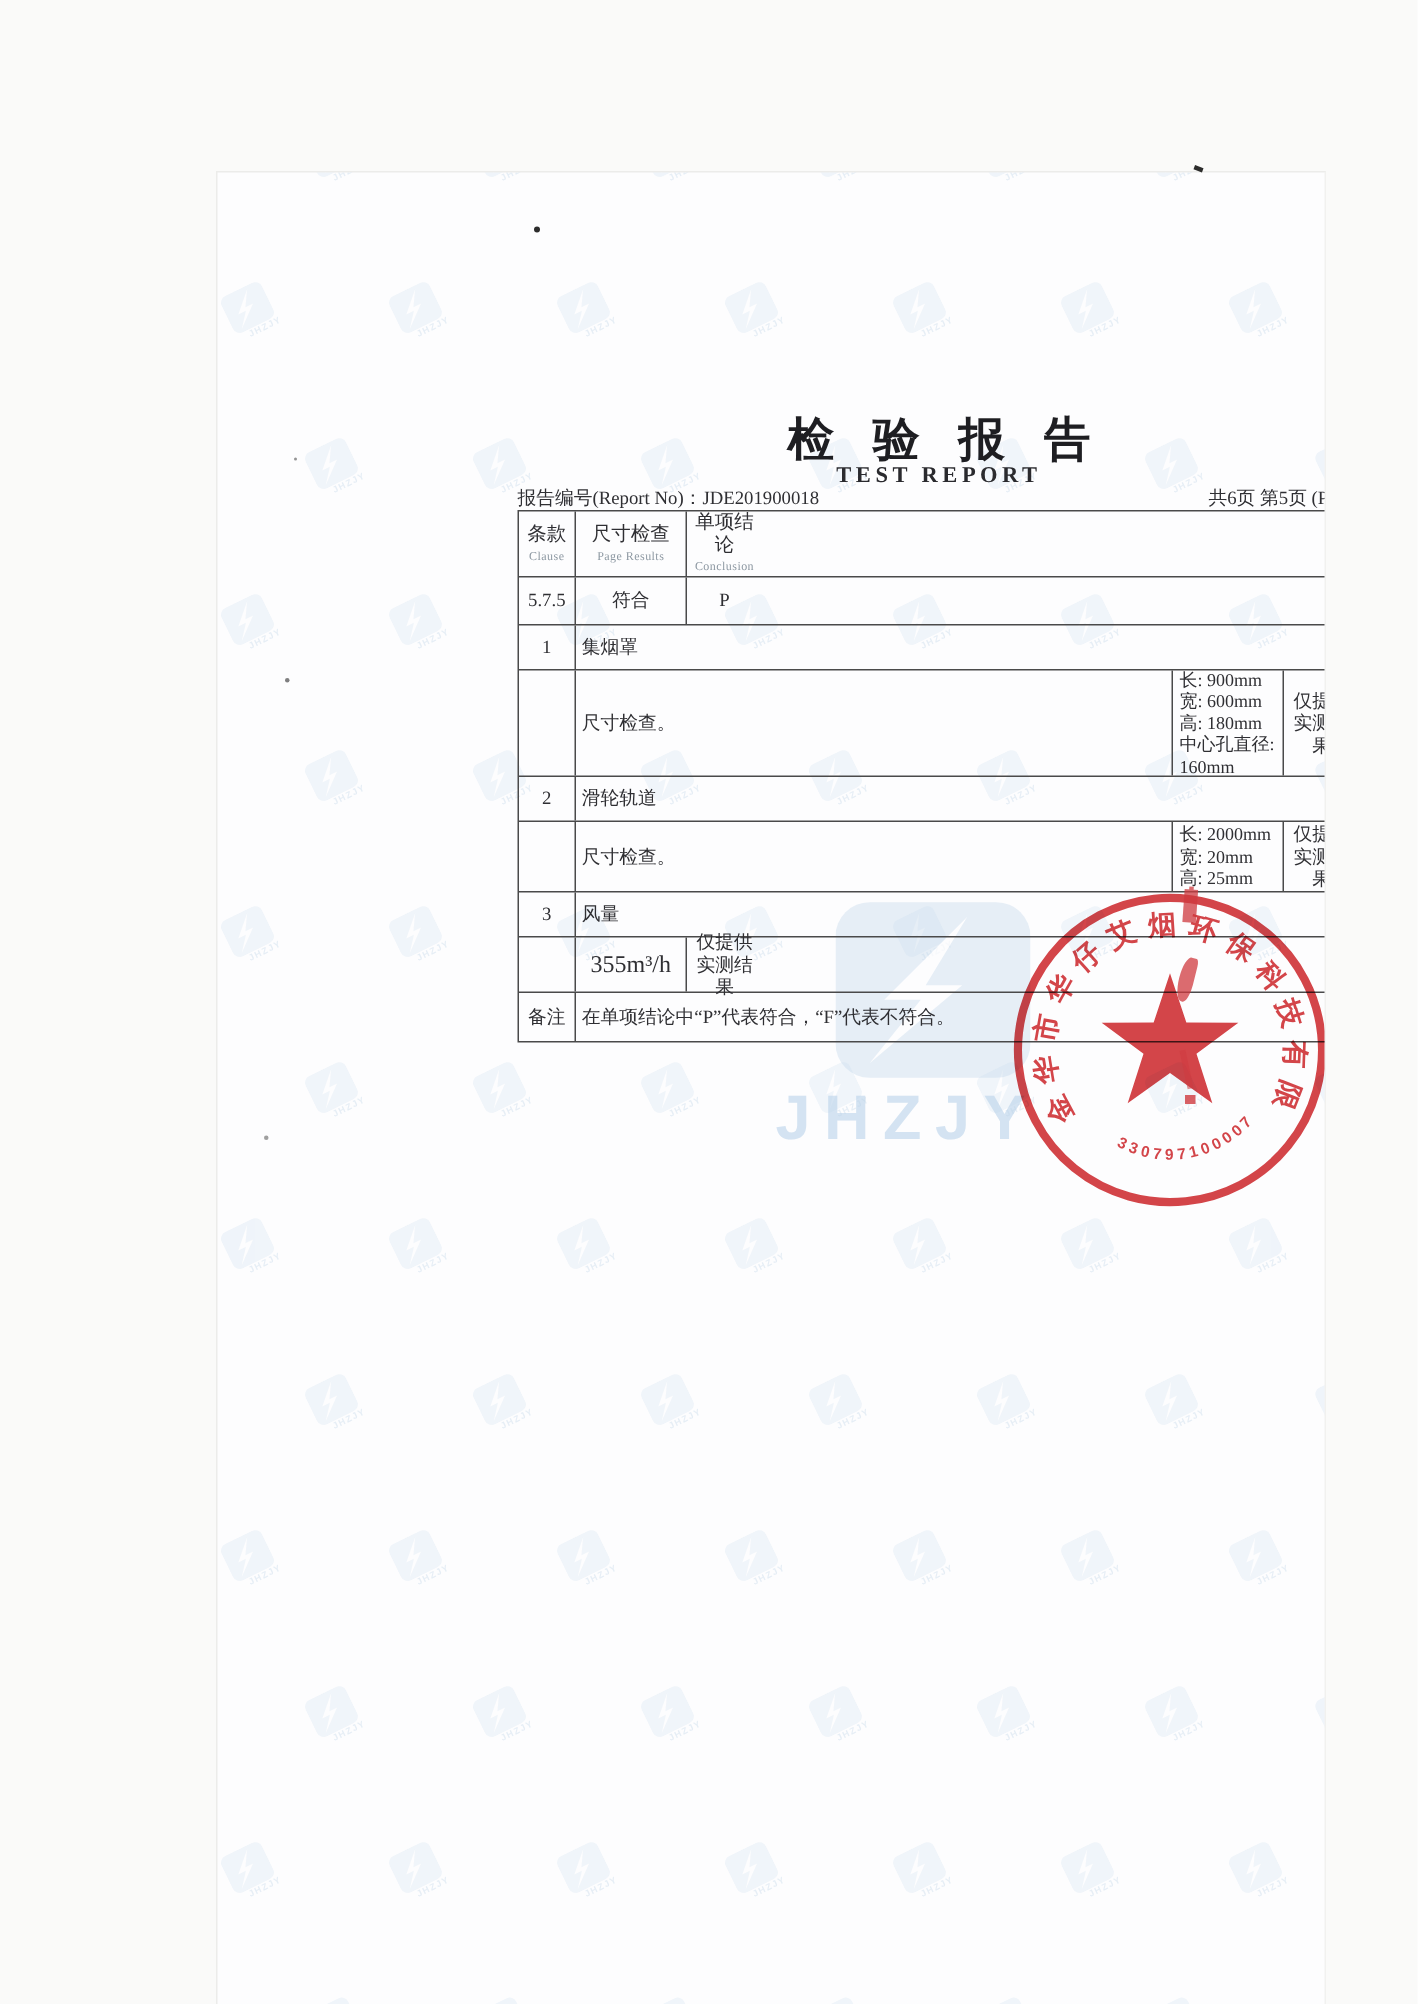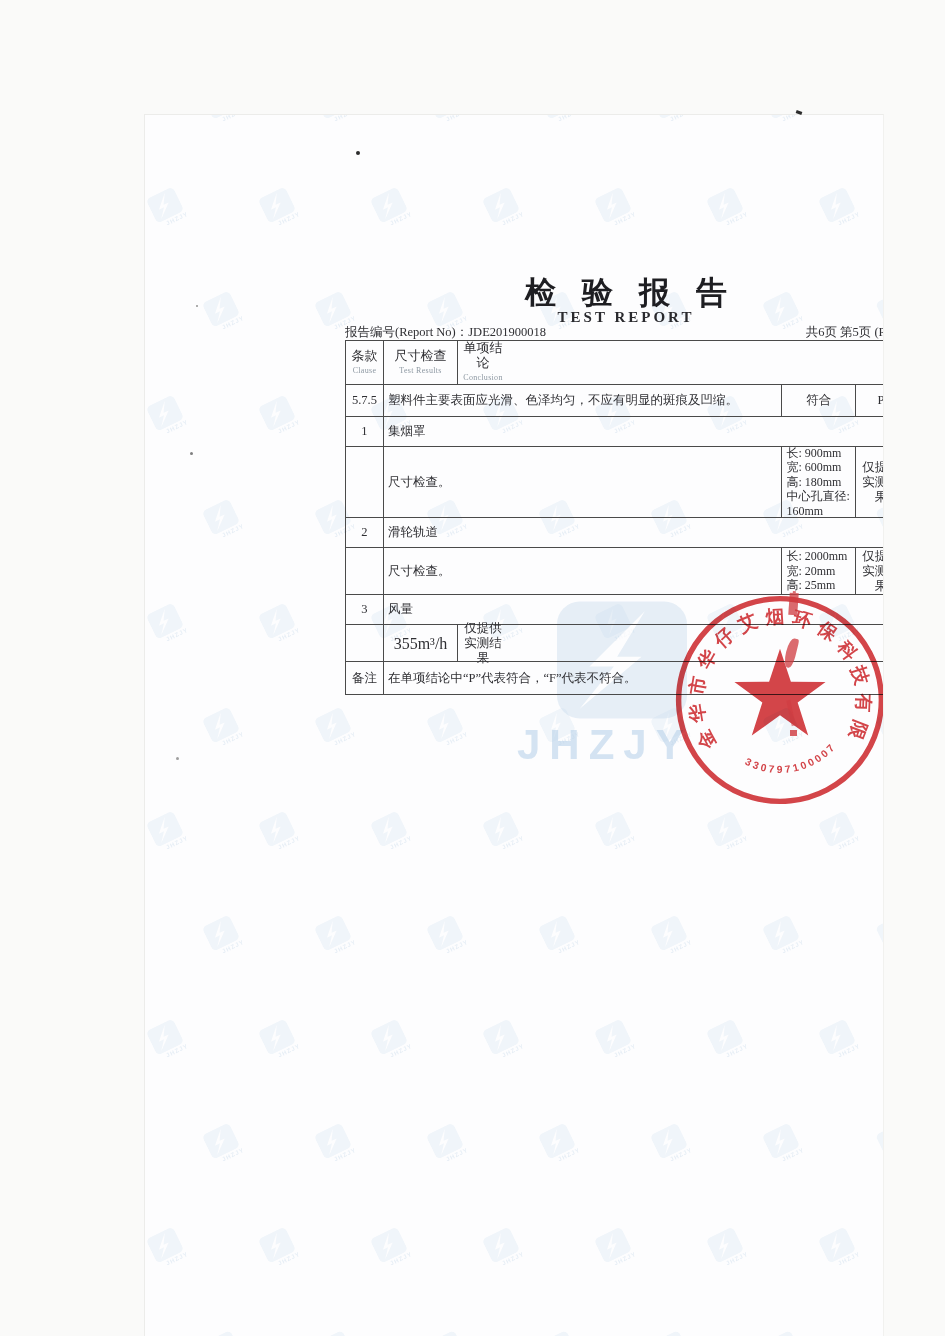--- a/index.html
+++ b/index.html
@@ -702,31 +702,30 @@
 
   <div id="report-table">
 
     <div class="trow hdr" style="height:44px;">
       <div class="tcell c-clause hdr-cell">
         <span class="zh">条款</span>
         <span class="en">Clause</span>
       </div>
       <div class="tcell c-result hdr-cell">
         <span class="zh">尺寸检查</span>
-        <span class="en">Test Results</span>
+        <span class="en">Page Results</span>
       </div>
       <div class="tcell c-concl hdr-cell">
         <span class="zh">单项结论</span>
         <span class="en">Conclusion</span>
       </div>
     </div>
 
     <div class="trow" style="height:32px;">
       <div class="tcell c-clause">5.7.5</div>
-      <div class="tcell c-item">塑料件主要表面应光滑、色泽均匀，不应有明显的斑痕及凹缩。</div>
       <div class="tcell c-result center">符合</div>
       <div class="tcell c-concl">P</div>
     </div>
 
     <div class="trow" style="height:30px;">
       <div class="tcell c-clause">1</div>
       <div class="tcell span-rest">集烟罩</div>
     </div>
 
     <div class="trow" style="height:71px;">

